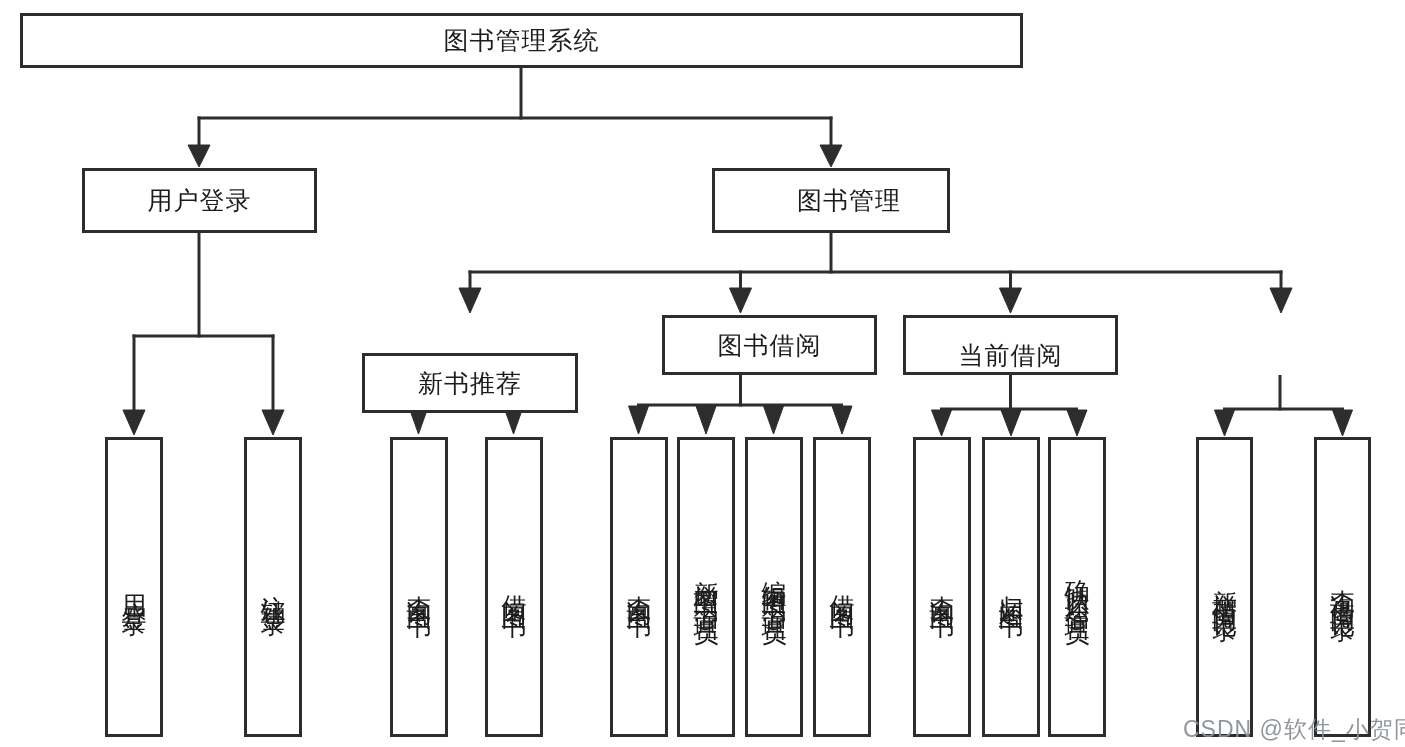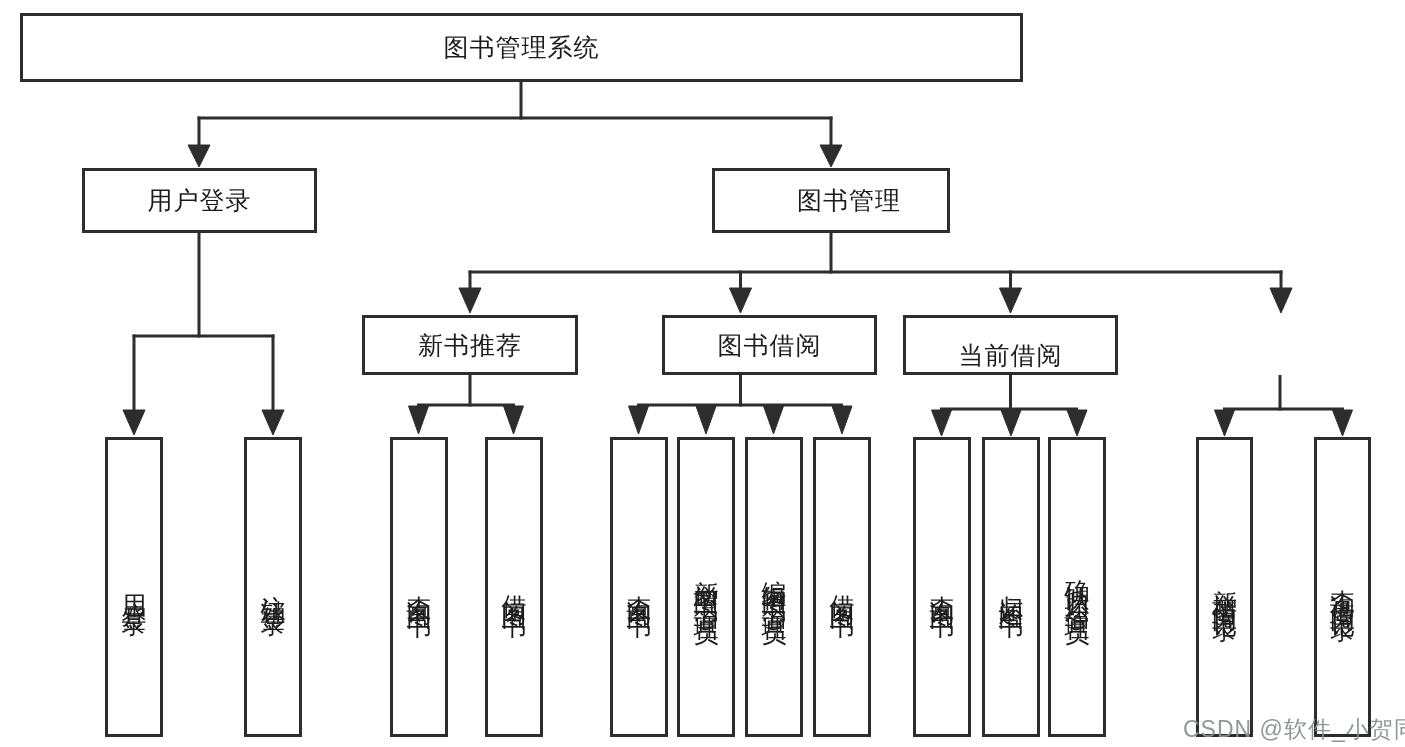--- a/index.html
+++ b/index.html
@@ -29,25 +29,25 @@
     color:#1c1c1c;
   }
   .vbox span{
     writing-mode:vertical-rl;
     font-size:25px;
     letter-spacing:6px;
     line-height:1;
     color:#1c1c1c;
   }
   
-  .n-root{left:20px;top:13px;width:1003px;height:69px;}
+  .n-root{left:20px;top:13px;width:1003px;height:55px;}
   .n-user-login{left:82px;top:168px;width:235px;height:65px;}
   .n-book-mgmt{left:712px;top:168px;width:238px;height:65px;padding-left:36px;}
   .n-l3{top:315px;height:60px;}
-  .n-newbook{left:362px;width:216px;}
+  .n-newbook{left:362px;width:216px;margin-top:38px;}
   .n-borrow{left:662px;width:215px;}
   .n-current{left:903px;width:215px;align-items:flex-end;}
   .n-records{left:1173px;width:215px;}
   .leaf{top:437px;height:300px;width:58px;}
   .lf-1{left:105px;}  .lf-2{left:244px;}
   .lf-3{left:390px;}  .lf-4{left:485px;}
   .lf-5{left:610px;}  .lf-6{left:677px;}
   .lf-7{left:745px;}  .lf-8{left:813px;}
   .lf-9{left:913px;}  .lf-10{left:982px;}
   .lf-11{left:1048px;}

